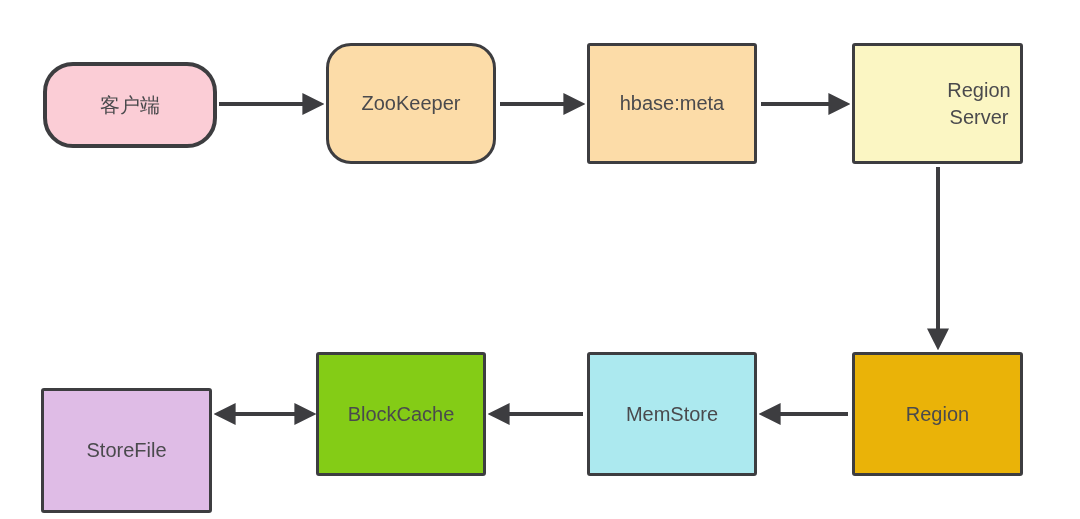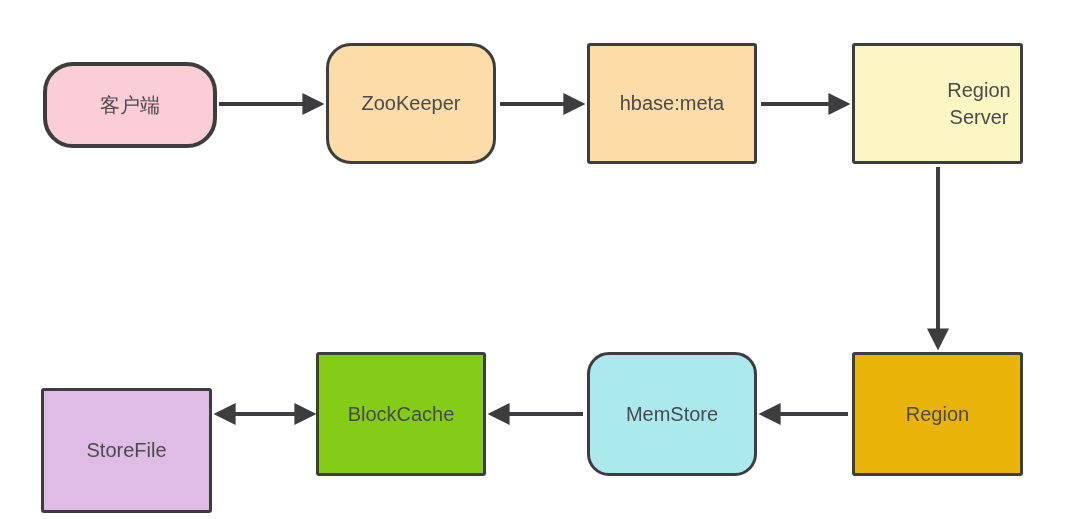--- a/index.html
+++ b/index.html
@@ -70,21 +70,21 @@
   </div>
 
   <div class="node pos-region_server" style="background-color: rgb(251, 246, 195); justify-content: flex-end;">
     <span class="label">Region Server</span>
   </div>
 
   <div class="node pos-region" style="background-color: #eab308;">
     <span class="label">Region</span>
   </div>
 
-  <div class="node pos-memstore" style="background-color: rgb(172, 233, 239); border-radius: 22px;">
+  <div class="node pos-memstore" style="background-color: rgb(172, 233, 239);">
     <span class="label">MemStore</span>
   </div>
 
   <div class="node pos-blockcache" style="background-color: #84cc16;">
     <span class="label">BlockCache</span>
   </div>
 
   <div class="node pos-storefile" style="background-color: rgb(223, 188, 230);">
     <span class="label">StoreFile</span>
   </div>

